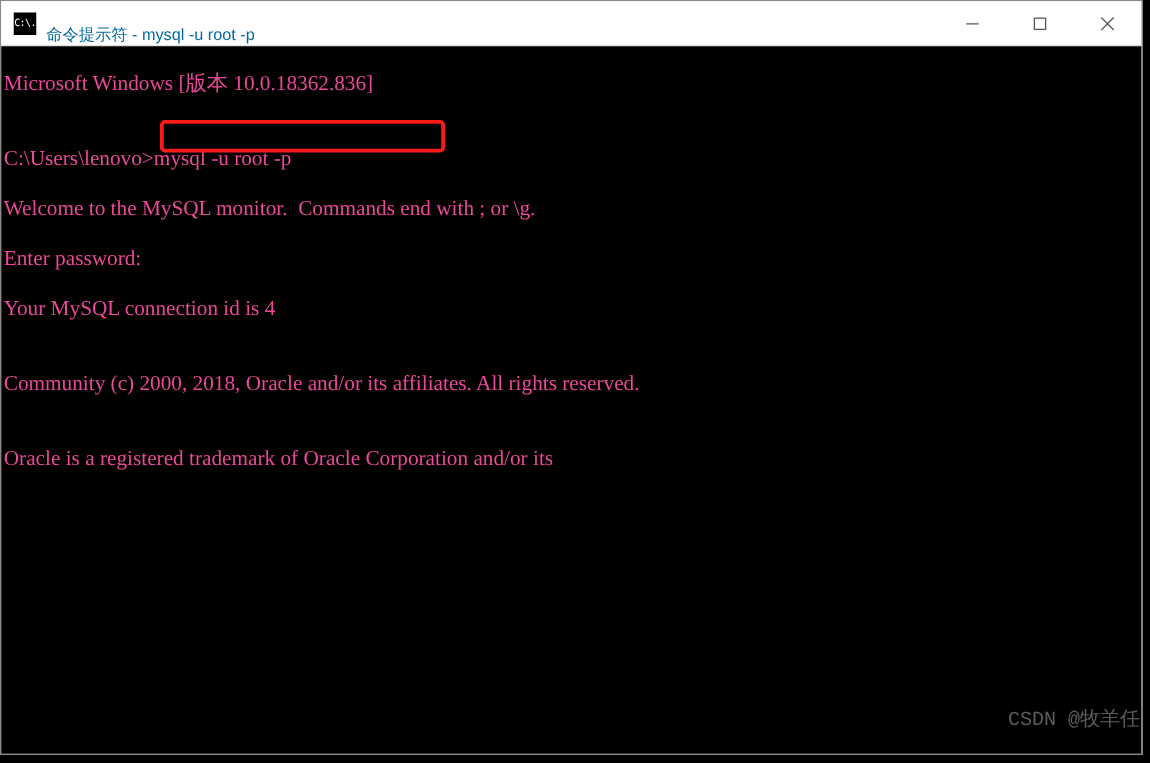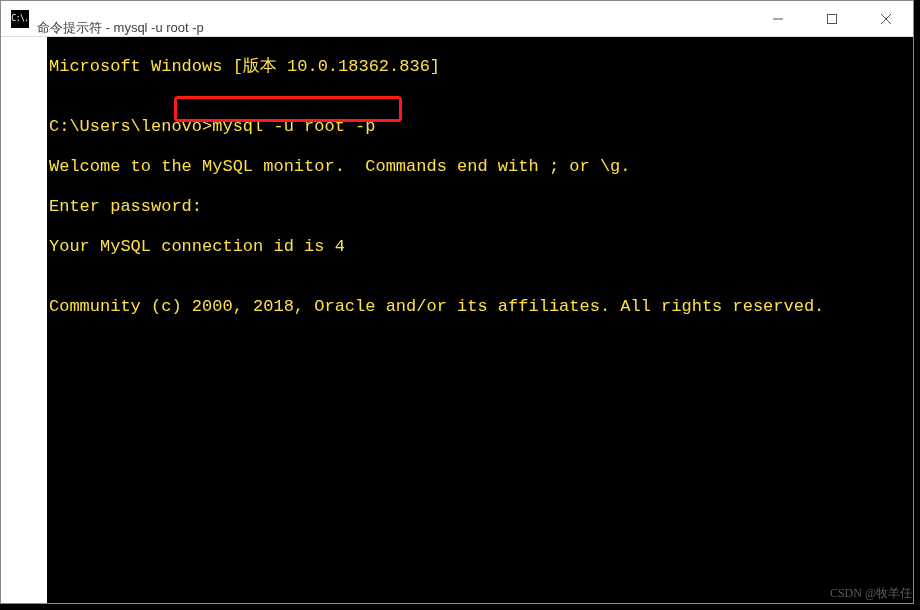--- a/index.html
+++ b/index.html
@@ -36,21 +36,21 @@
       align-items: center;
       justify-content: center;
       font-size: 8px;
       color: #fff;
       font-family: Consolas, monospace;
       letter-spacing: -0.5px;
     }
     .titlebar-text {
       flex: 1;
       font-size: 13px;
-      color: #404040;
+      color: #0369a1;
       white-space: nowrap;
       overflow: hidden;
       margin-top: 19px;
     }
     .win-controls {
       display: flex;
       height: 100%;
     }
     .win-btn {
       width: 54px;
@@ -58,45 +58,44 @@
       display: flex;
       align-items: center;
       justify-content: center;
       color: #555;
       font-size: 12px;
     }
     .win-btn svg { width: 12px; height: 12px; }
     .terminal {
       flex: 1;
       background: #000;
-      color: #fde047;
-      font-family: Liberation Mono, monospace;
+      color: #ec4899;
+      font-family: Liberation Serif, serif;
       font-size: 17px;
       line-height: 20px;
       padding: 0 0 0 2px;
       white-space: pre;
       overflow: hidden;
       position: relative;
-      margin-left: 46px;
     }
     .line { white-space: pre; }
     .prompt-line { position: relative; }
     .highlight-box {
       position: absolute;
       border: 3px solid #ff1a1a;
       border-radius: 4px;
       pointer-events: none;
     }
     .watermark {
       position: absolute;
-      bottom: 8px;
+      bottom: 24px;
       right: 8px;
       color: rgba(200,200,200,0.45);
-      font-size: 12px;
-      font-family: Liberation Serif, serif;
+      font-size: 16px;
+      font-family: Liberation Mono, monospace;
       pointer-events: none;
     }
   </style>
 </head>
 <body>
 
 <div class="window">
 
   <div class="titlebar">
     <span class="titlebar-icon">C:\.</span>
@@ -124,20 +123,21 @@
   <div class="terminal">
 <div class="line">Microsoft Windows [版本 10.0.18362.836]</div>
 <div class="line"></div>
 <div class="line prompt-line"><span>C:\Users\lenovo&gt;</span><span>mysql -u root -p</span></div>
 <div class="line">Welcome to the MySQL monitor.  Commands end with ; or \g.</div>
 <div class="line">Enter password:</div>
 <div class="line">Your MySQL connection id is 4</div>
 <div class="line"></div>
 <div class="line">Community (c) 2000, 2018, Oracle and/or its affiliates. All rights reserved.</div>
 <div class="line"></div>
+<div class="line">Oracle is a registered trademark of Oracle Corporation and/or its</div>
 <div class="line"></div>
 <div class="line"></div>
 
 
     <div class="highlight-box" style="left: 127px; top: 59px; width: 228px; height: 26px;"></div>
   </div>
 
 </div>
 
 <div class="watermark">CSDN @牧羊任</div>

